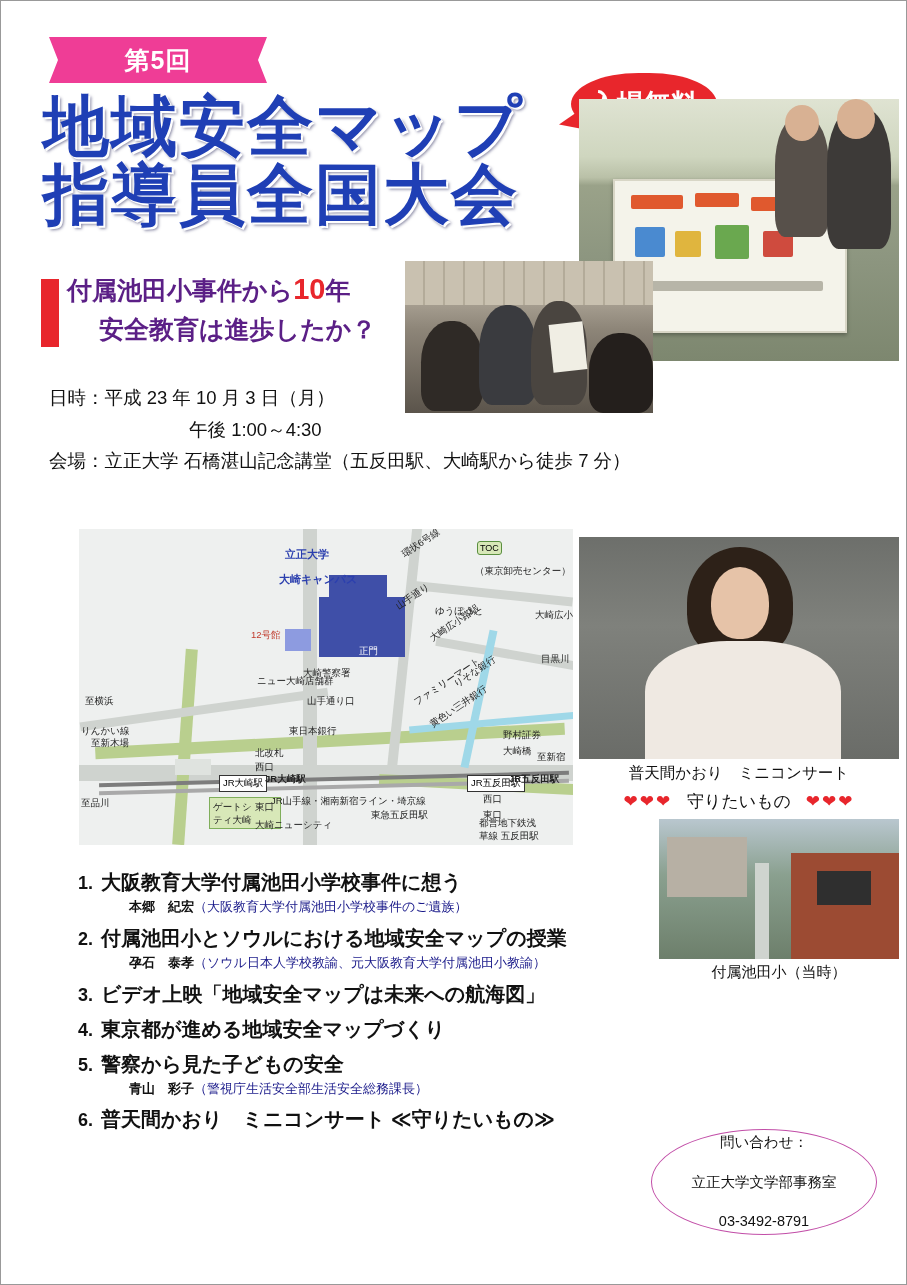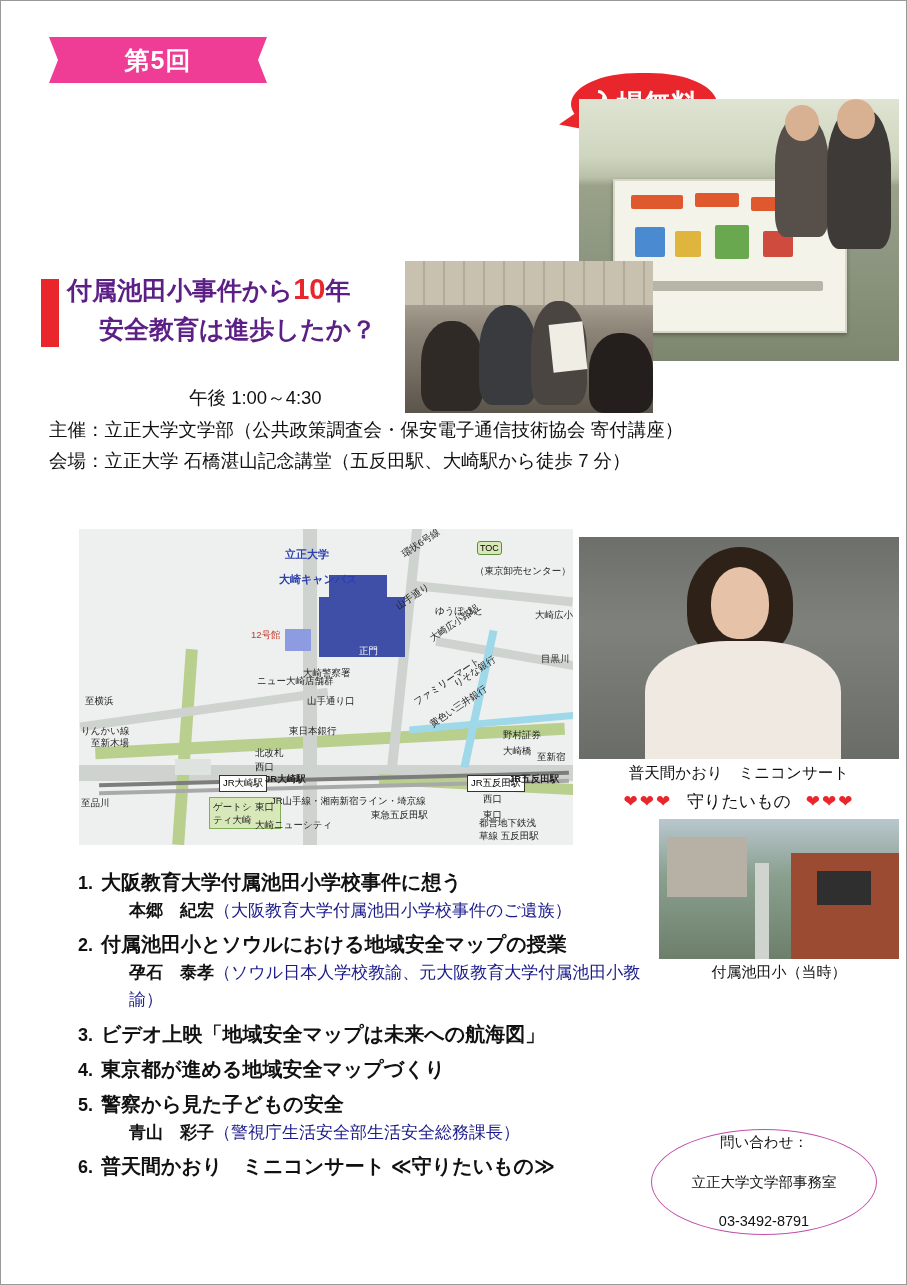--- a/index.html
+++ b/index.html
@@ -203,21 +203,21 @@
   .program{
     position:absolute;left:62px;top:866px;width:610px;
     color:#111;
   }
   .program .item{margin-bottom:5px;}
   .program .t{
     font-size:20px;font-weight:bold;line-height:1.5;
   }
   .program .t .no{display:inline-block;width:30px;text-align:right;margin-right:8px;font-size:18px;}
   .program .s{
-    font-size:17px;color:#1a1a8a;margin-left:66px;line-height:1.6;
+    font-size:13px;color:#1a1a8a;margin-left:66px;line-height:1.6;
   }
   .program .s .nm{color:#111;font-weight:bold;}
 
   
   .contact{
     position:absolute;left:650px;top:1128px;width:224px;height:104px;
     border:1px solid #c24fa8;border-radius:50%;
     display:flex;flex-direction:column;align-items:center;justify-content:space-between;
     font-size:14.5px;color:#111;line-height:1.7;
   }
@@ -227,20 +227,24 @@
 
 <div class="poster">
 
   <div class="ribbon">
     <div class="tail-l"></div>
     <div class="tail-r"></div>
     <div class="body"></div>
     <div class="txt">第5回</div>
   </div>
 
+  <div class="title-main">
+    <span class="l1">地域安全マップ</span>
+    <span class="l2">指導員全国大会</span>
+  </div>
 
   <div class="free-burst">
     <div class="tail"></div>
     <div class="blob"></div>
     <div class="txt">入場無料</div>
   </div>
 
   <div class="subhead">
     <div class="bar"></div>
     <div class="l1">
@@ -269,22 +273,22 @@
   <div class="ph photo-kids-sit">
     <div class="lockers"></div>
     <div class="b1"></div>
     <div class="b2"></div>
     <div class="b3"></div>
     <div class="paper"></div>
     <div class="b4"></div>
   </div>
 
   <div class="info">
+    <div class="row">日時：平成 23 年 10 月 3 日（月）</div>
     <div class="row center">午後 1:00～4:30</div>
-    <div class="row">主催：立正大学文学部（公共政策調査会・保安電子通信技術協会 寄付講座）</div>
     <div class="row">会場：立正大学 石橋湛山記念講堂（五反田駅、大崎駅から徒歩 7 分）</div>
   </div>
 
   <div class="map">
 
     <div class="rd" style="left:0;top:236px;width:494px;height:16px;"></div>
     <div class="rd green" style="left:16px;top:206px;width:470px;height:12px;transform:rotate(-3deg);"></div>
     <div class="rd" style="left:224px;top:0;width:14px;height:316px;"></div>
     <div class="rd" style="left:320px;top:0;width:10px;height:250px;transform:skewX(-6deg);"></div>
     <div class="rd green" style="left:100px;top:120px;width:12px;height:196px;transform:rotate(4deg);"></div>

